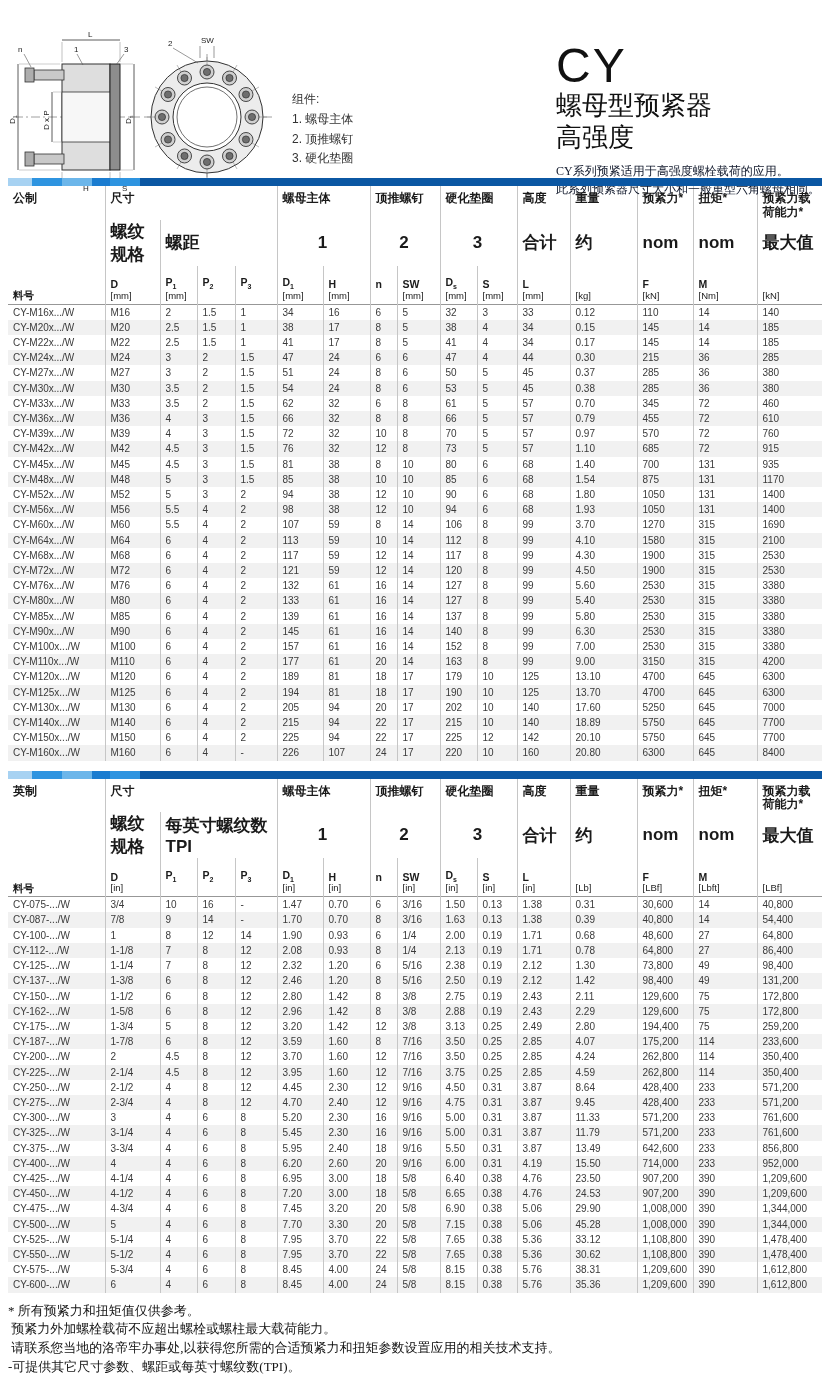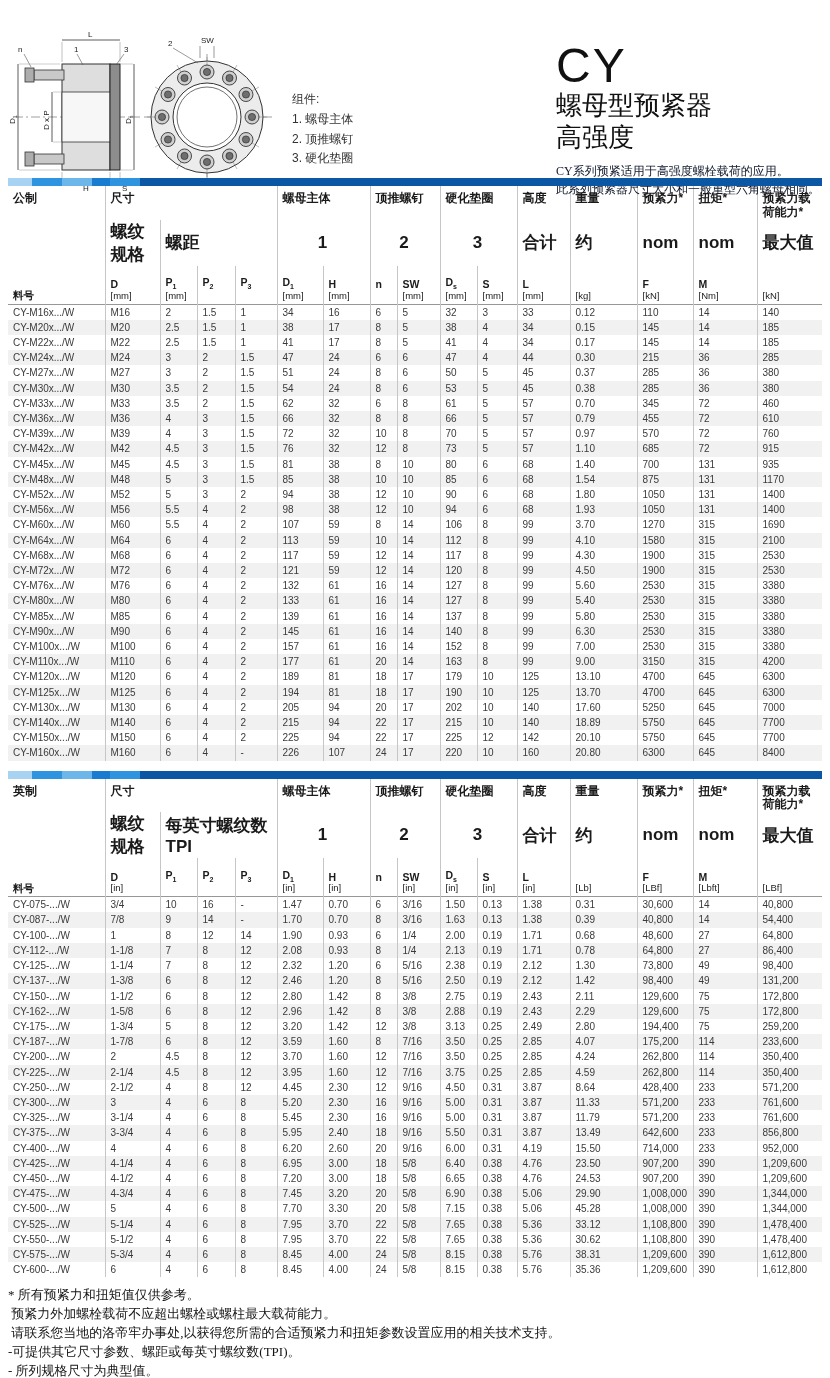--- a/index.html
+++ b/index.html
@@ -1198,20 +1198,38 @@
               <td>9/16</td>
               <td>4.50</td>
               <td>0.31</td>
               <td>3.87</td>
               <td>8.64</td>
               <td>428,400</td>
               <td>233</td>
               <td>571,200</td>
             </tr>
             <tr>
+              <td>CY-275-.../W</td>
+              <td>2-3/4</td>
+              <td>4</td>
+              <td>8</td>
+              <td>12</td>
+              <td>4.70</td>
+              <td>2.40</td>
+              <td>12</td>
+              <td>9/16</td>
+              <td>4.75</td>
+              <td>0.31</td>
+              <td>3.87</td>
+              <td>9.45</td>
+              <td>428,400</td>
+              <td>233</td>
+              <td>571,200</td>
+            </tr>
+            <tr>
               <td>CY-300-.../W</td>
               <td>3</td>
               <td>4</td>
               <td>6</td>
               <td>8</td>
               <td>5.20</td>
               <td>2.30</td>
               <td>16</td>
               <td>9/16</td>
               <td>5.00</td>

